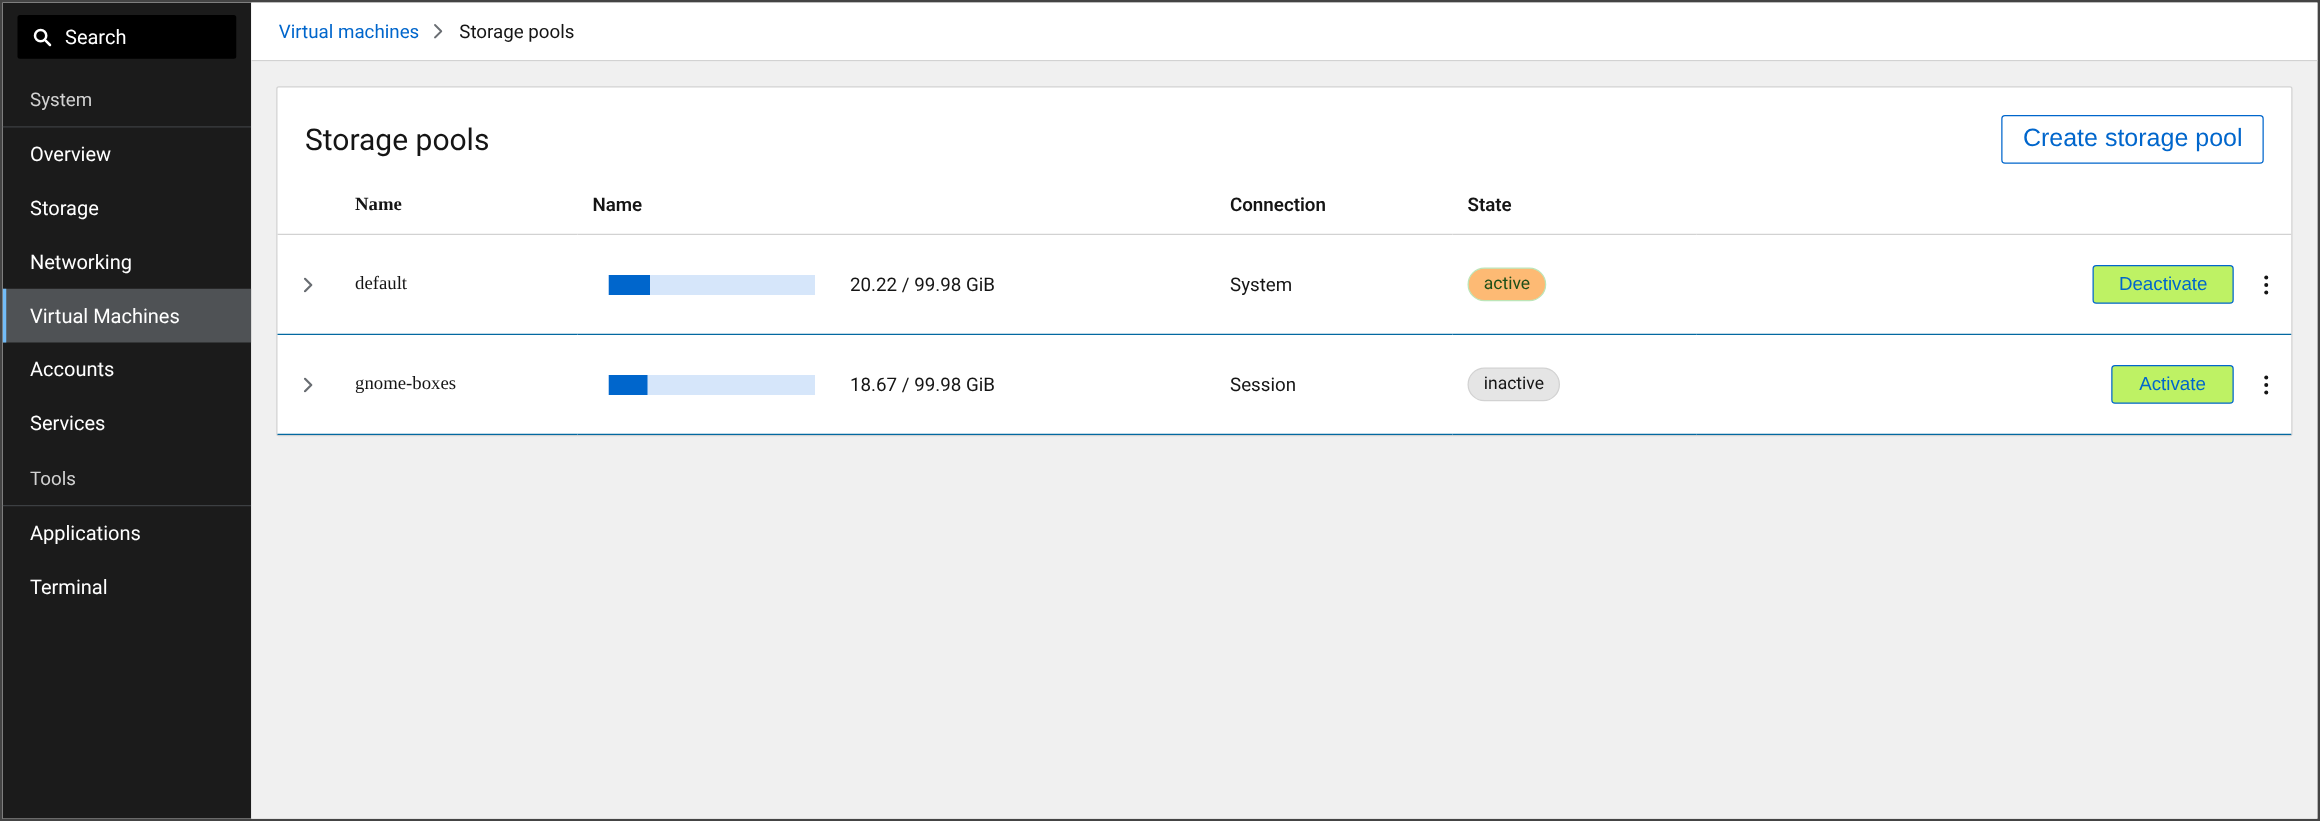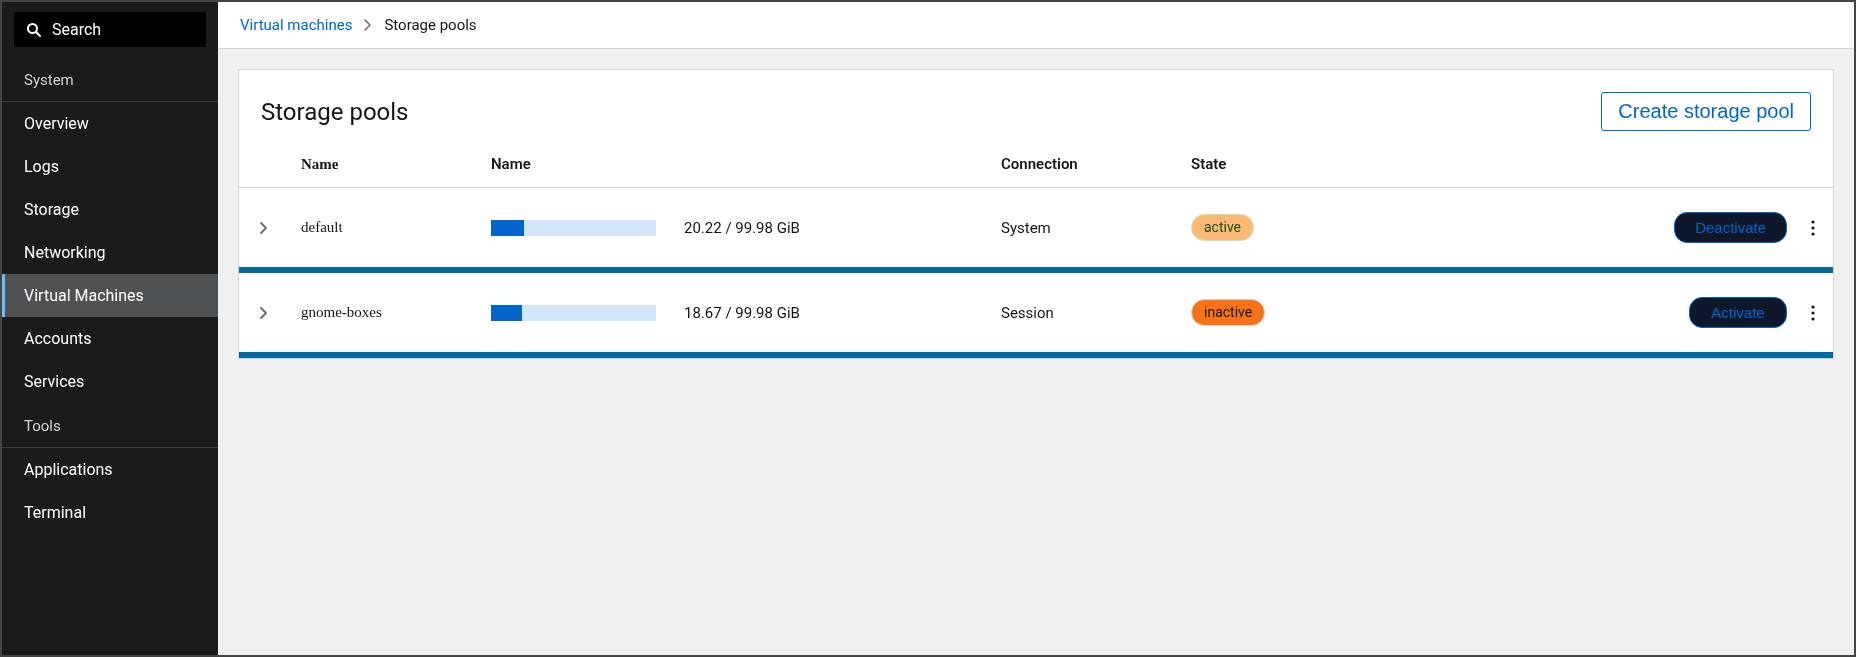--- a/index.html
+++ b/index.html
@@ -1,20 +1,20 @@
 <!DOCTYPE html>
 <html><head>
 <meta charset="utf-8">
 <style>
   * { box-sizing: border-box; margin: 0; padding: 0; }
   html, body { height: 100%; font-family: -apple-system, BlinkMacSystemFont, "Segoe UI", Roboto, "Helvetica Neue", Arial, sans-serif; font-size: 16px; color: #151515; }
   body { display: flex; border: 2px solid #444; }
 
   
-  .sidebar { width: 216px; background: #1b1b1b; color: #fff; display: flex; flex-direction: column; flex-shrink: 0; overflow-y: auto; }
+  .sidebar { width: 199px; background: #1b1b1b; color: #fff; display: flex; flex-direction: column; flex-shrink: 0; overflow-y: auto; }
   .search-wrap { padding: 10px 12px; }
   .search-box { display: flex; align-items: center; gap: 10px; background: #000; padding: 8px 12px; border-radius: 2px; cursor: pointer; }
   .search-box .icon { display: flex; }
   .search-box .label { color: #fff; font-size: 16px; }
   .nav-section-title { padding: 14px 22px 8px; font-size: 15px; color: #d2d2d2; }
   .nav-divider { border-top: 1px solid #3c3f42; margin: 4px 0 0; }
   .nav-item { display: flex; align-items: center; padding: 12px 22px; font-size: 16px; color: #fff; cursor: pointer; position: relative; }
   .nav-item.selected { background: #4f5255; }
   .nav-item.selected::before { content: ""; position: absolute; left: 0; top: 0; bottom: 0; width: 3px; background: #73bcf7; }
 
@@ -26,40 +26,40 @@
   .breadcrumb-current { color: #151515; }
 
   .content { padding: 20px; }
   .card { background: #fff; border: 1px solid #d2d2d2; border-radius: 2px; }
   .card-header { display: flex; align-items: center; justify-content: space-between; padding: 22px 22px 14px; }
   .card-title { font-size: 24px; font-weight: 400; color: #151515; }
   .btn-secondary { border: 1px solid #0066cc; color: #0066cc; background: #fff; padding: 7px 16px; font-size: 20px; border-radius: 3px; cursor: pointer; }
 
   .table { width: 100%; border-collapse: collapse; font-size: 15px; }
   .table thead th { text-align: left; font-weight: 600; padding: 10px 12px 14px; border-bottom: 1px solid #d2d2d2; color: #151515; }
-  .table td { padding: 24px 12px; border-bottom: 6px solid #0369a1; vertical-align: middle; }
+  .table td { padding: 24px 12px; border-bottom: 1px solid #0369a1; vertical-align: middle; }
   .col-expand { width: 50px; text-align: center; }
   .col-name { width: 190px; font-family: Liberation Serif, serif; }
   .col-size { width: 510px; }
   .col-conn { width: 190px; }
   .col-state { width: 195px; }
   .col-actions { text-align: right; padding-right: 10px !important; }
   .expand-btn { background: none; border: none; cursor: pointer; color: #6a6e73; display: inline-flex; align-items:center; justify-content:center; width:24px; height:24px; }
 
-  .size-cell { display: flex; align-items: center; gap: 28px; }
+  .size-cell { display: flex; align-items: center; gap: 28px; margin-left: 13px; }
   .progress { width: 165px; height: 16px; background: #d6e6fa; position: relative; }
   .progress-fill { position: absolute; top:0; left:0; bottom:0; background: #0066cc; }
   .size-text { color: #151515; }
 
   .badge { display: inline-block; padding: 3px 12px; border-radius: 30px; font-size: 14px; line-height: 1.3; }
   .badge.active { color: #1e4f18; background: #fdba74; border: 1px solid #bde5b8; }
-  .badge.inactive { color: #151515; background: #f97316; border: 1px solid #d2d2d2; }
+  .badge.inactive { color: #151515; background: #e5e5e5; border: 1px solid #d2d2d2; }
 
   .row-actions { display: inline-flex; align-items: center; gap: 16px; justify-content: flex-end; }
-  .action-btn { border: 1px solid #0066cc; color: #0066cc; background:#0f172a; padding: 6px 20px; font-size: 15px; border-radius: 13px; cursor: pointer; min-width:98px; text-align:center; }
+  .action-btn { border: 1px solid #0066cc; color: #0066cc; background:#bef264; padding: 6px 20px; font-size: 15px; border-radius: 3px; cursor: pointer; min-width:98px; text-align:center; }
   .kebab-btn { background: none; border: none; cursor: pointer; padding: 4px 8px; color: #151515; display:inline-flex; }
 
   svg { display: block; }
 </style>
 </head>
 <body>
 
 <nav class="sidebar">
   <div class="search-wrap">
     <div class="search-box">
@@ -71,23 +71,20 @@
       </span>
       <span class="label">Search</span>
     </div>
   </div>
 
   <div id="sidebar-sections">
       <div class="nav-section-title">System</div>
       <div class="nav-divider"></div>
       <div class="nav-item">
         <span>Overview</span>
-      </div>
-      <div class="nav-item">
-        <span>Logs</span>
       </div>
       <div class="nav-item">
         <span>Storage</span>
       </div>
       <div class="nav-item">
         <span>Networking</span>
       </div>
       <div class="nav-item selected">
         <span>Virtual Machines</span>
       </div>

